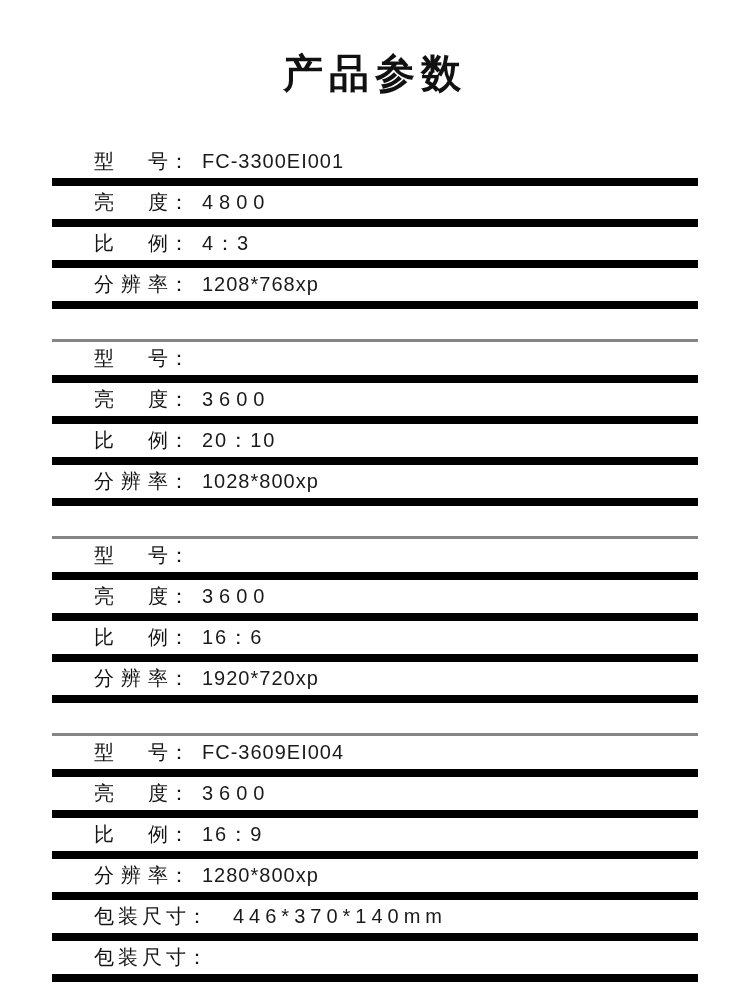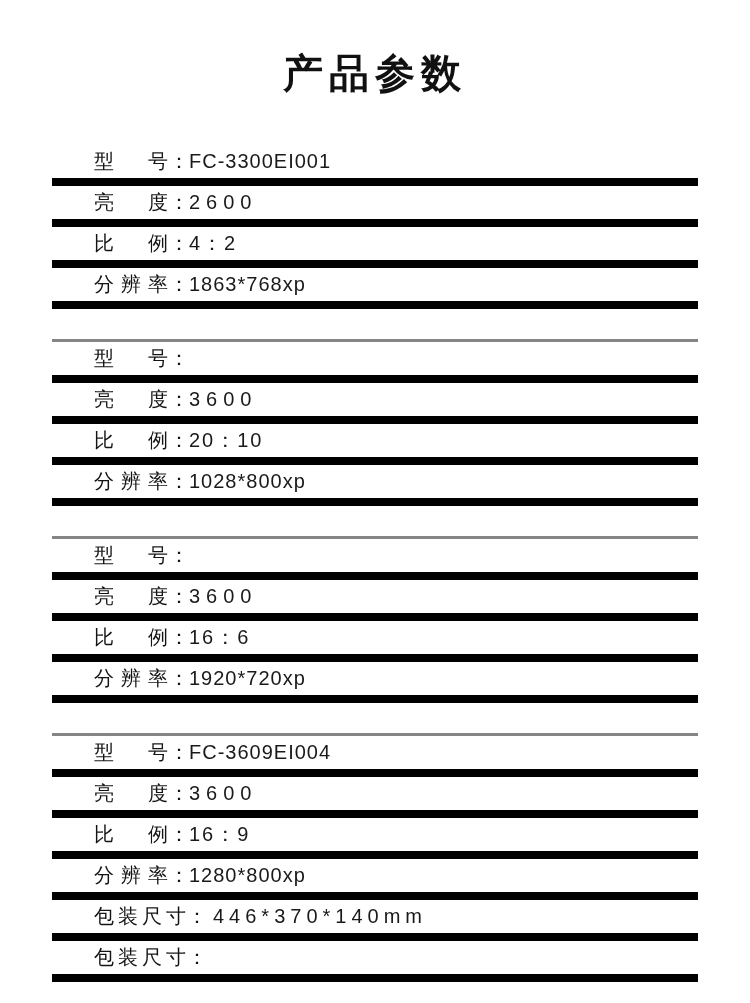--- a/index.html
+++ b/index.html
@@ -52,54 +52,55 @@
   }
   .row[data-kind="dimension"] .label {
     width: 92px;
     letter-spacing: 0;
   }
   .colon {
     display: inline-block;
     margin-left: 1px;
   }
   .value {
+    margin-left: 13px;
     letter-spacing: 1px;
     color: #1a1a1a;
   }
   .row[data-kind="brightness"] .value { letter-spacing: 6px; }
   .row[data-kind="ratio"] .value      { letter-spacing: 2px; }
-  .row[data-kind="dimension"] .value  { letter-spacing: 5px; margin-left: 6px; }
+  .row[data-kind="dimension"] .value  { letter-spacing: 5px; margin-left: 26px; }
 </style>
 </head>
 <body>
 
 <h1 class="page-title">产品参数</h1>
 
 <div class="specs">
 
   <div class="section">
     <div class="row" data-kind="model">
       <span class="label">型号</span>
         <span class="colon">：</span>
         <span class="value">FC-3300EI001</span>
     </div>
     <div class="row" data-kind="brightness">
       <span class="label">亮度</span>
         <span class="colon">：</span>
-        <span class="value">2600</span>
+        <span class="value">4800</span>
     </div>
     <div class="row" data-kind="ratio">
       <span class="label">比例</span>
         <span class="colon">：</span>
-        <span class="value">4：2</span>
+        <span class="value">4：3</span>
     </div>
     <div class="row" data-kind="resolution">
       <span class="label">分辨率</span>
         <span class="colon">：</span>
-        <span class="value">1863*768xp</span>
+        <span class="value">1208*768xp</span>
     </div>
   </div>
 
   <div class="section bordered">
     <div class="row" data-kind="model">
       <span class="label">型号</span>
         <span class="colon">：</span>
     </div>
     <div class="row" data-kind="brightness">
       <span class="label">亮度</span>

